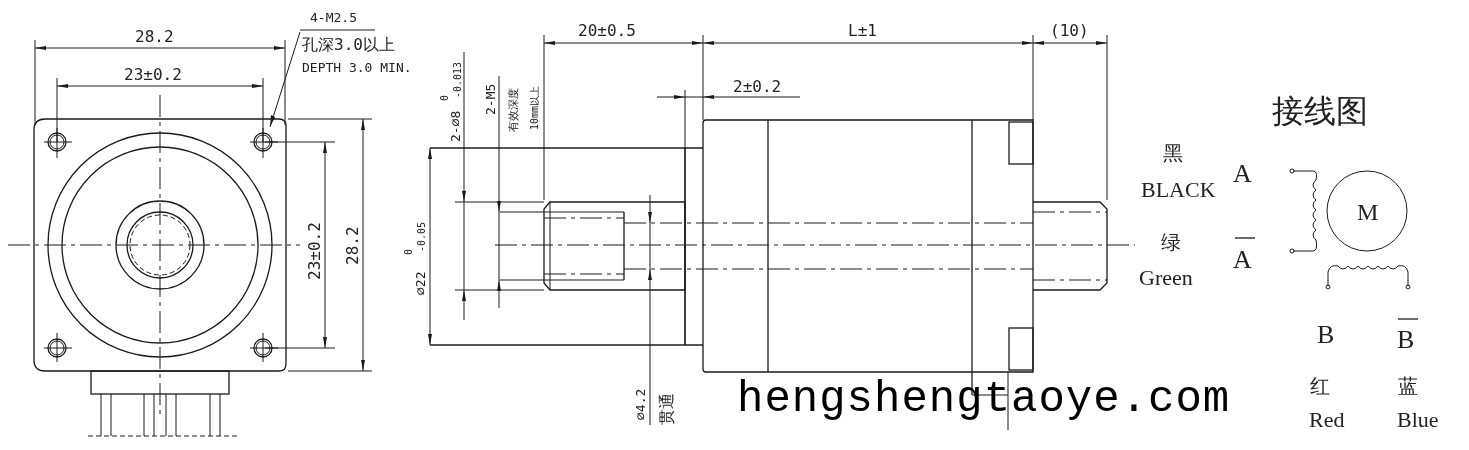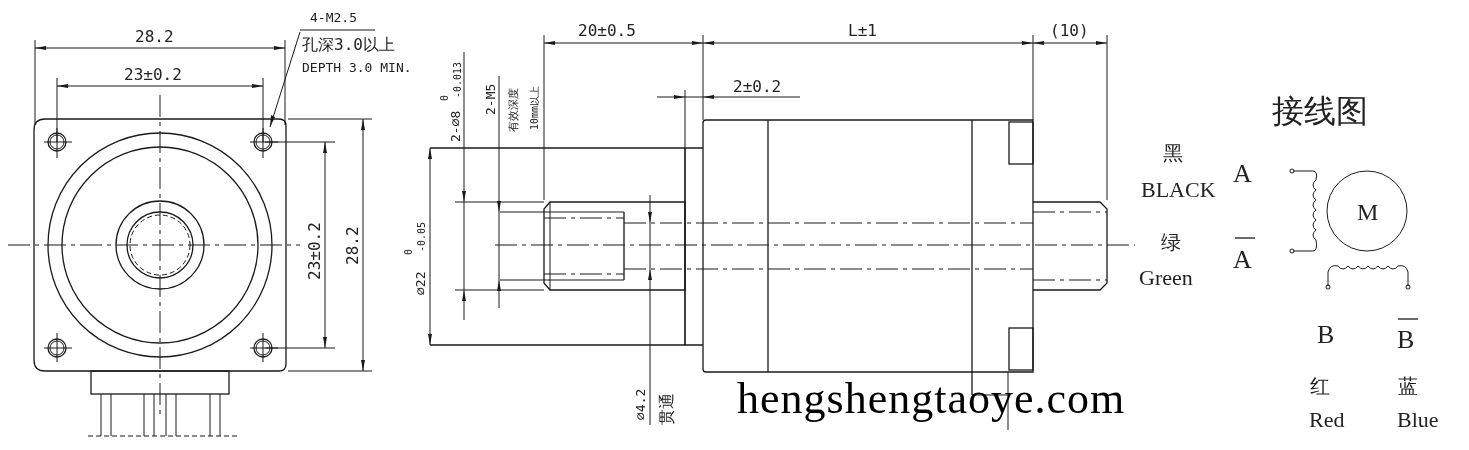--- a/index.html
+++ b/index.html
@@ -6,21 +6,21 @@
   body { width: 1469px; height: 450px; position: relative; overflow: hidden;
          font-family: "DejaVu Sans", sans-serif; }
   #drawing { position: absolute; left: 0; top: 0; }
   .ln { stroke: #1a1a1a; stroke-width: 1.3; fill: none; }
   .thin { stroke: #1a1a1a; stroke-width: 1; fill: none; }
   .center { stroke: #1a1a1a; stroke-width: 1; fill: none; stroke-dasharray: 22 5 4 5; }
   .hidden { stroke: #1a1a1a; stroke-width: 1; fill: none; stroke-dasharray: 5 3; }
   .dim { font-family: "DejaVu Sans Mono", monospace; font-size: 16px; fill: #222; }
   .dim-s { font-family: "DejaVu Sans Mono", monospace; font-size: 13px; fill: #222; }
   .serif { font-family: "Liberation Serif", serif; fill: #222; }
-  .watermark { position: absolute; left: 737px; top: 377px; font-family: Liberation Serif, serif;
+  .watermark { position: absolute; left: 737px; top: 377px; font-family: Liberation Mono, monospace;
                font-size: 44px; color: #000; letter-spacing: 1px; line-height: 1; }
   .arrow { fill: #1a1a1a; }
 </style>
 </head>
 <body>
 
 <svg id="drawing" width="1469" height="450" viewBox="0 0 1469 450" xmlns="http://www.w3.org/2000/svg">
 
   <g>
 

